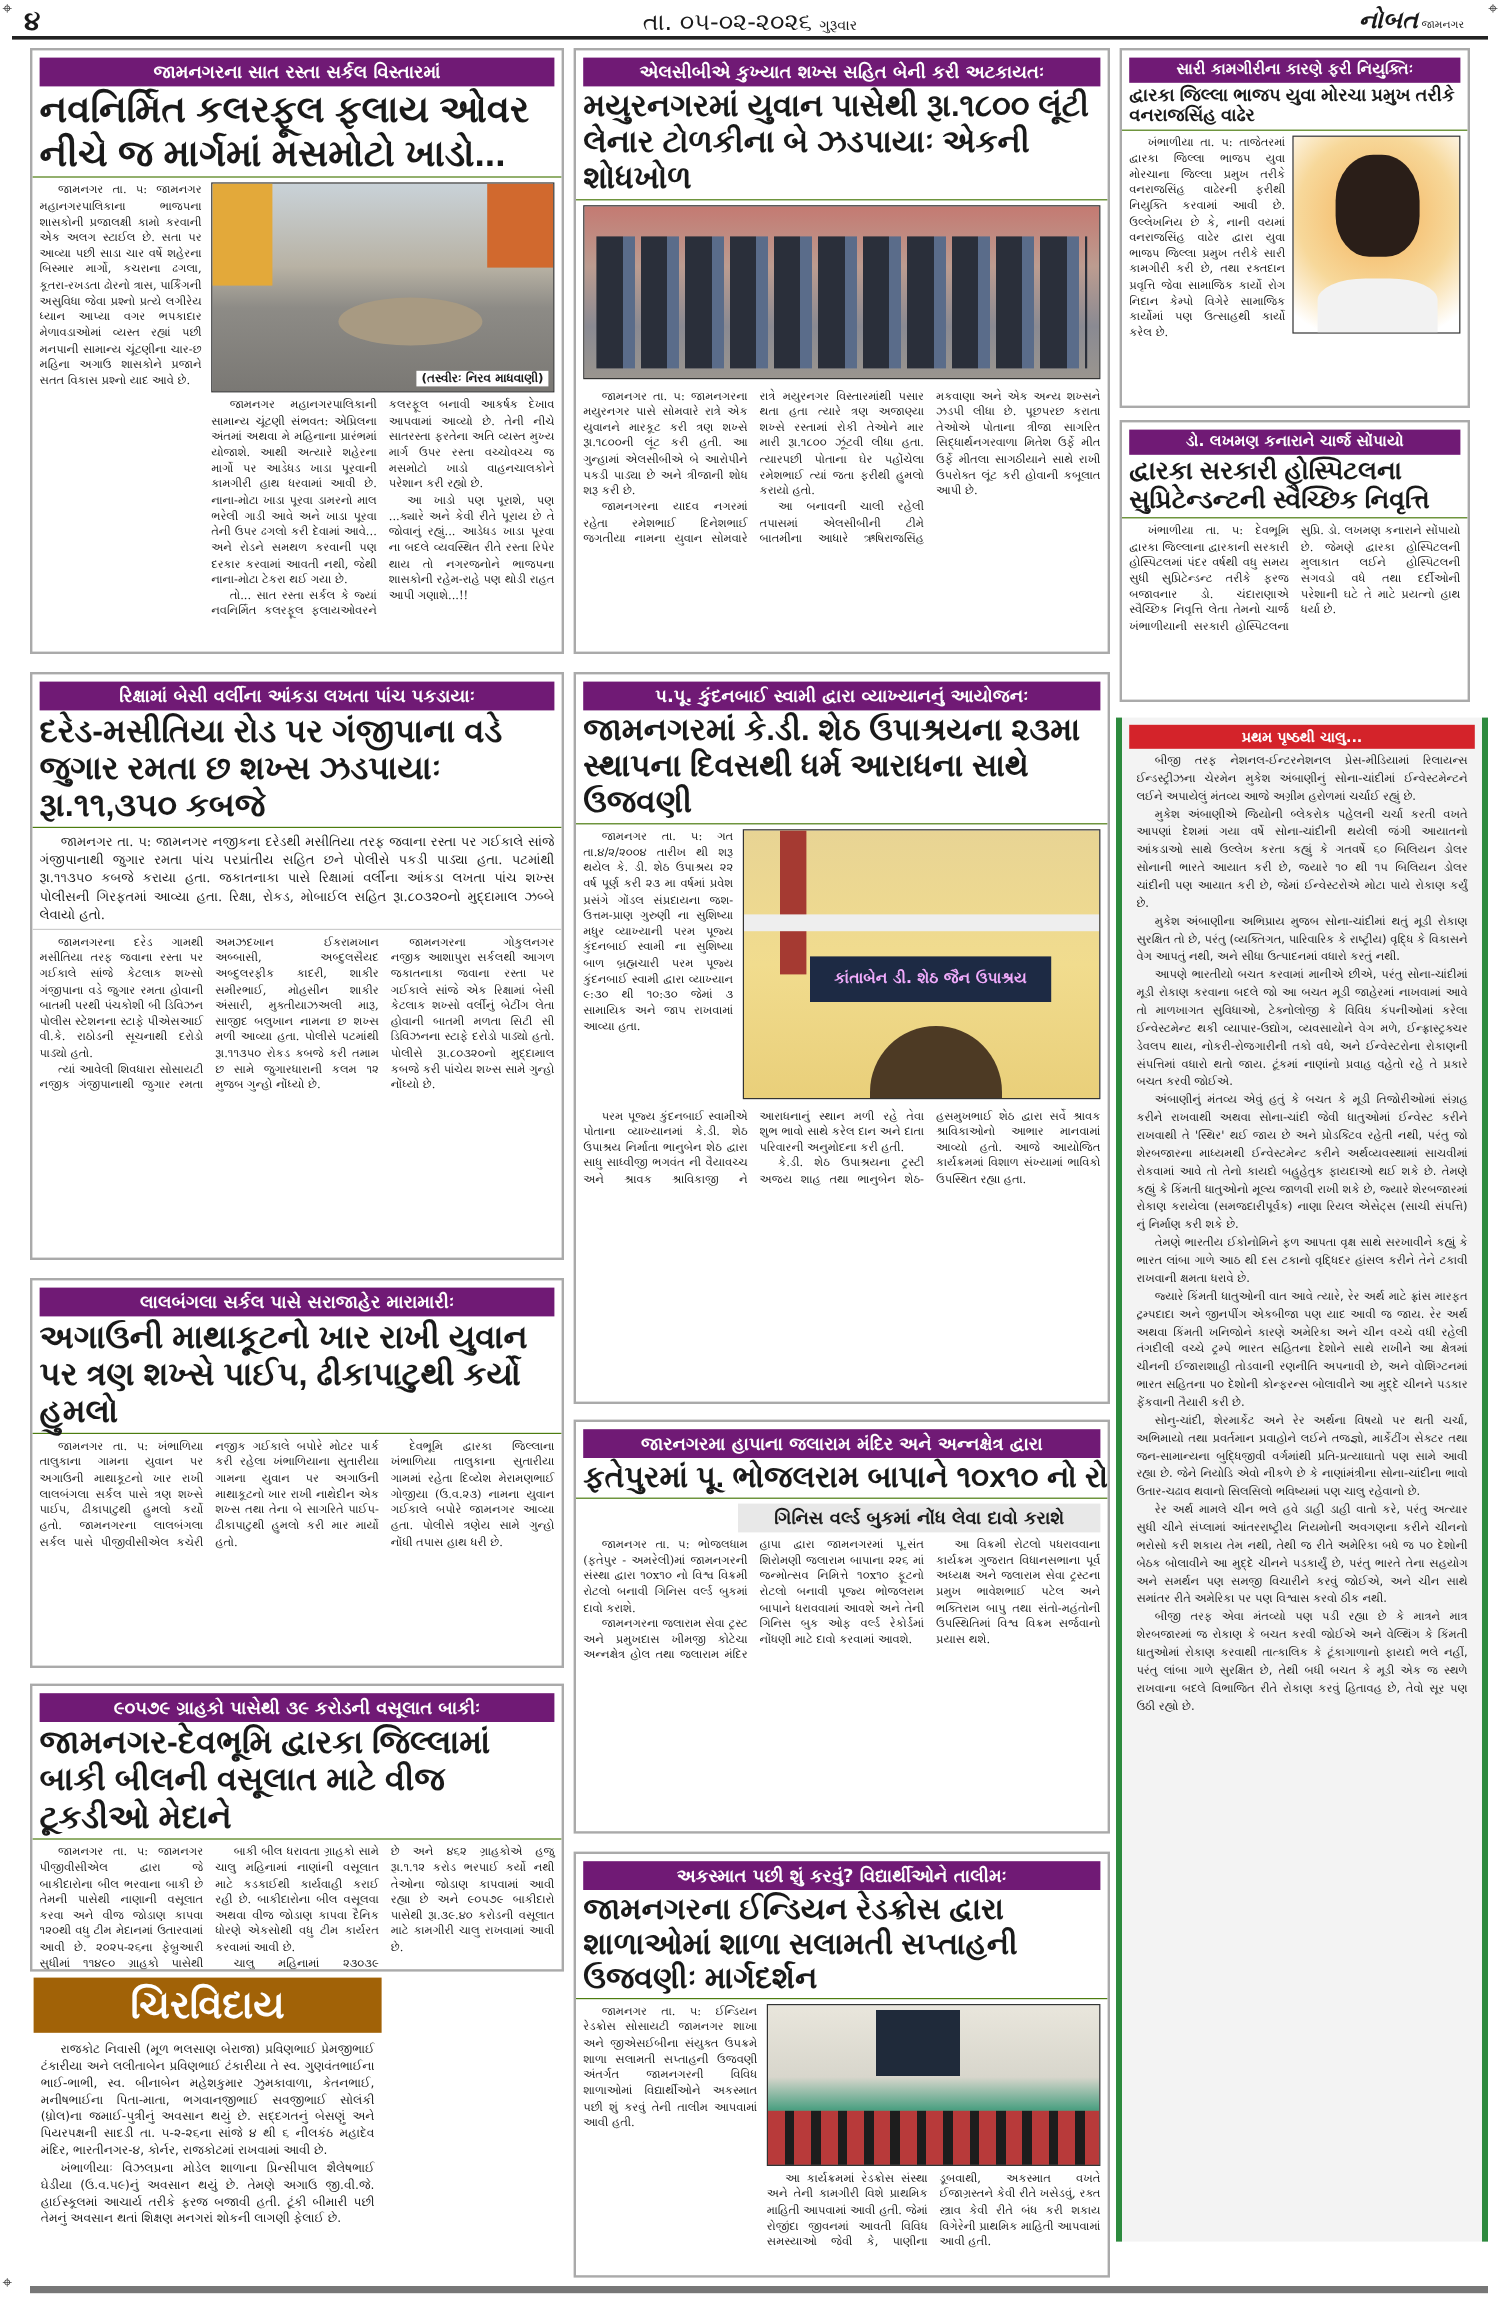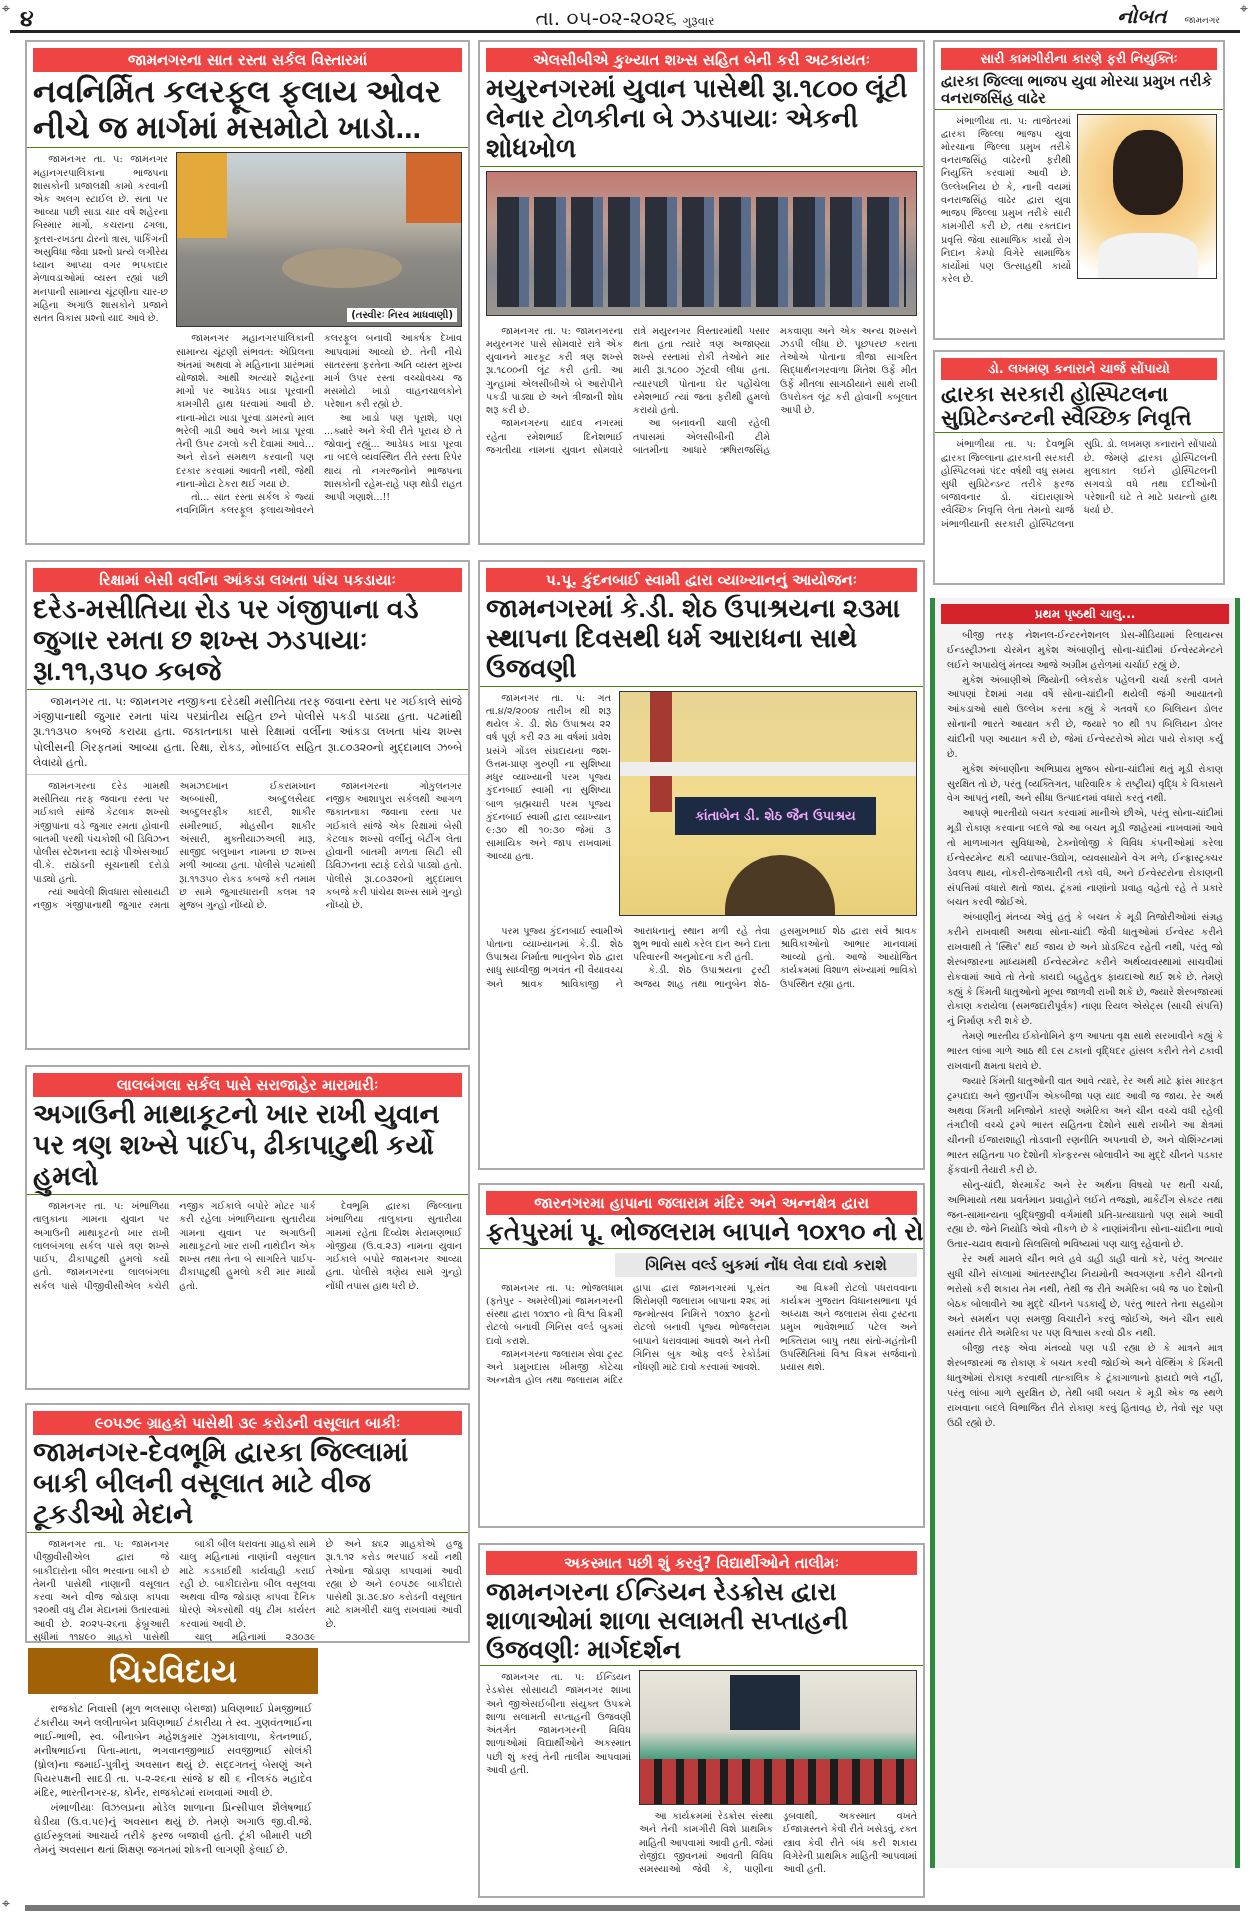--- a/index.html
+++ b/index.html
@@ -2,25 +2,25 @@
 <html><head>
 <meta charset="utf-8">
 <style>
 *{box-sizing:border-box;margin:0;padding:0}
 body{width:1250px;height:1914px;background:#fff;font-family:"DejaVu Sans",sans-serif;color:#1a1a1a;position:relative;overflow:hidden}
 .masthead{position:absolute;left:0;top:0;width:1250px;height:34px}
 .pg{position:absolute;left:20px;top:6px;font-size:22px;font-weight:bold}
 .date{position:absolute;left:0;width:1250px;top:6px;text-align:center;font-size:20px}
 .date .day{font-size:12px;margin-left:6px}
 .logo{position:absolute;right:30px;top:4px;font-size:20px;font-weight:bold;font-style:italic}
-.logo small{font-size:9px;font-weight:normal;font-style:normal;margin-left:18px}
+.logo small{font-size:9px;font-weight:normal;font-style:normal;margin-left:3px}
 .rule{position:absolute;left:10px;top:30px;width:1230px;height:3px;background:#222}
 .crosshair{position:absolute;font-size:14px;color:#444}
 .story{position:absolute;border:2px solid #aaa;background:#fff;overflow:hidden}
-.kicker{background:#ef4444;color:#fff;font-weight:bold;text-align:center;margin:6px 6px 0 6px;padding:3px 4px;font-size:15px;white-space:nowrap;overflow:hidden}
+.kicker{background:#701a75;color:#fff;font-weight:bold;text-align:center;margin:6px 6px 0 6px;padding:3px 4px;font-size:15px;white-space:nowrap;overflow:hidden}
 .head{font-weight:bold;text-align:left;line-height:1.15;padding:2px 6px;border-bottom:1px solid #4d7c0f;font-family:Liberation Sans, sans-serif}
 .body{font-size:9.6px;line-height:1.38;padding:4px 6px;font-family:"DejaVu Serif",serif;text-align:justify}
 .cols2{column-count:2;column-gap:10px}
 .cols3{column-count:3;column-gap:10px}
 .photo{position:relative;border:1px solid #333;overflow:hidden}
 .cap{position:absolute;right:4px;bottom:4px;background:#fff;font-size:10px;font-weight:bold;padding:1px 4px}
 .cont{position:absolute;left:930px;top:598px;width:310px;height:1270px;border-left:5px solid #2d8a3e;border-right:5px solid #2d8a3e;background:#f3f3f3;padding:6px}
 .cont .bar{background:#d4232a;color:#fff;font-weight:bold;text-align:center;font-size:12px;padding:3px}
 .cont .body{font-family:"DejaVu Sans",sans-serif;font-size:9.6px;line-height:1.55}
 .obit{position:absolute;left:28px;top:1648px;width:290px;height:46px;background:#a16207;color:#fff;font-weight:bold;font-size:32px;text-align:center;line-height:46px}
@@ -172,21 +172,21 @@
   <div class="body cols3">
     <p>જામનગર તા. ૫: જામનગર પીજીવીસીએલ દ્વારા જે બાકીદારોના બીલ ભરવાના બાકી છે તેમની પાસેથી નાણાની વસૂલાત કરવા અને વીજ જોડાણ કાપવા ૧૨૦થી વધુ ટીમ મેદાનમાં ઉતારવામાં આવી છે. ૨૦૨૫-૨૬ના ફેબ્રુઆરી સુધીમાં ૧૧૪૯૦ ગ્રાહકો પાસેથી રૂા.૧૧.૯૮ કરોડની બીલની રકમ વસૂલવાની બાકી છે.</p>
     <p>બાકી બીલ ધરાવતા ગ્રાહકો સામે ચાલુ મહિનામાં નાણાંની વસૂલાત માટે કડકાઈથી કાર્યવાહી કરાઈ રહી છે. બાકીદારોના બીલ વસૂલવા અથવા વીજ જોડાણ કાપવા દૈનિક ધોરણે એકસોથી વધુ ટીમ કાર્યરત કરવામાં આવી છે.</p>
     <p>ચાલુ મહિનામાં ૨૩૦૩૯ ગ્રાહકોએ પોતાના બાકી બીલના રૂા.૧૧.૦૬ કરોડ ભરપાઈ કરી આપ્યા છે અને ૪૬૨ ગ્રાહકોએ હજુ રૂા.૧.૧૨ કરોડ ભરપાઈ કર્યો નથી તેઓના જોડાણ કાપવામાં આવી રહ્યા છે અને ૯૦૫૭૯ બાકીદારો પાસેથી રૂા.૩૯.૪૦ કરોડની વસૂલાત માટે કામગીરી ચાલુ રાખવામાં આવી છે.</p>
   </div>
 </div>
 
 <div class="obit">ચિરવિદાય</div>
 <div class="body" style="position:absolute;left:28px;top:1698px;width:290px;height:200px;font-size:10.2px;font-family:'DejaVu Sans',sans-serif">
   <p>રાજકોટ નિવાસી (મૂળ ભલસાણ બેરાજા) પ્રવિણભાઈ પ્રેમજીભાઈ ટંકારીયા અને લલીતાબેન પ્રવિણભાઈ ટંકારીયા તે સ્વ. ગુણવંતભાઈના ભાઈ-ભાભી, સ્વ. બીનાબેન મહેશકુમાર ઝુમકાવાળા, કેતનભાઈ, મનીષભાઈના પિતા-માતા, ભગવાનજીભાઈ સવજીભાઈ સોલંકી (ધ્રોલ)ના જમાઈ-પુત્રીનું અવસાન થયું છે. સદ્દગતનું બેસણું અને પિયરપક્ષની સાદડી તા. ૫-૨-૨૬ના સાંજે ૪ થી ૬ નીલકંઠ મહાદેવ મંદિર, ભારતીનગર-૪, કોર્નર, રાજકોટમાં રાખવામાં આવી છે.</p>
-  <p>ખંભાળીયાઃ વિઝલપ્રના મોડેલ શાળાના પ્રિન્સીપાલ શૈલેષભાઈ ઘેડીયા (ઉ.વ.૫૯)નું અવસાન થયું છે. તેમણે અગાઉ જી.વી.જે. હાઈસ્કૂલમાં આચાર્ય તરીકે ફરજ બજાવી હતી. ટૂંકી બીમારી પછી તેમનું અવસાન થતાં શિક્ષણ જગતમાં શોકની લાગણી ફેલાઈ છે.</p>
+  <p>ખંભાળીયાઃ વિઝલપ્રના મોડેલ શાળાના પ્રિન્સીપાલ શૈલેષભાઈ ઘેડીયા (ઉ.વ.૫૯)નું અવસાન થયું છે. તેમણે અગાઉ જી.વી.જે. હાઈસ્કૂલમાં આચાર્ય તરીકે ફરજ બજાવી હતી. ટૂંકી બીમારી પછી તેમનું અવસાન થતાં શિક્ષણ મનગરાં શોકની લાગણી ફેલાઈ છે.</p>
 </div>
 
 <div class="story" style="left:478px;top:1543px;width:447px;height:355px">
   <div class="kicker">અકસ્માત પછી શું કરવું? વિદ્યાર્થીઓને તાલીમઃ</div>
   <div class="head" style="font-size:25px">જામનગરના ઈન્ડિયન રેડક્રોસ દ્વારા શાળાઓમાં શાળા સલામતી સપ્તાહની ઉજવણીઃ માર્ગદર્શન</div>
   <div style="display:flex;gap:8px;padding:4px 6px">
     <div class="body" style="width:145px;padding:0">
       <p>જામનગર તા. ૫: ઈન્ડિયન રેડક્રોસ સોસાયટી જામનગર શાખા અને જીએસઈબીના સંયુક્ત ઉપક્રમે શાળા સલામતી સપ્તાહની ઉજવણી અંતર્ગત જામનગરની વિવિધ શાળાઓમાં વિદ્યાર્થીઓને અકસ્માત પછી શું કરવું તેની તાલીમ આપવામાં આવી હતી.</p>
     </div>
     <div style="flex:1">

